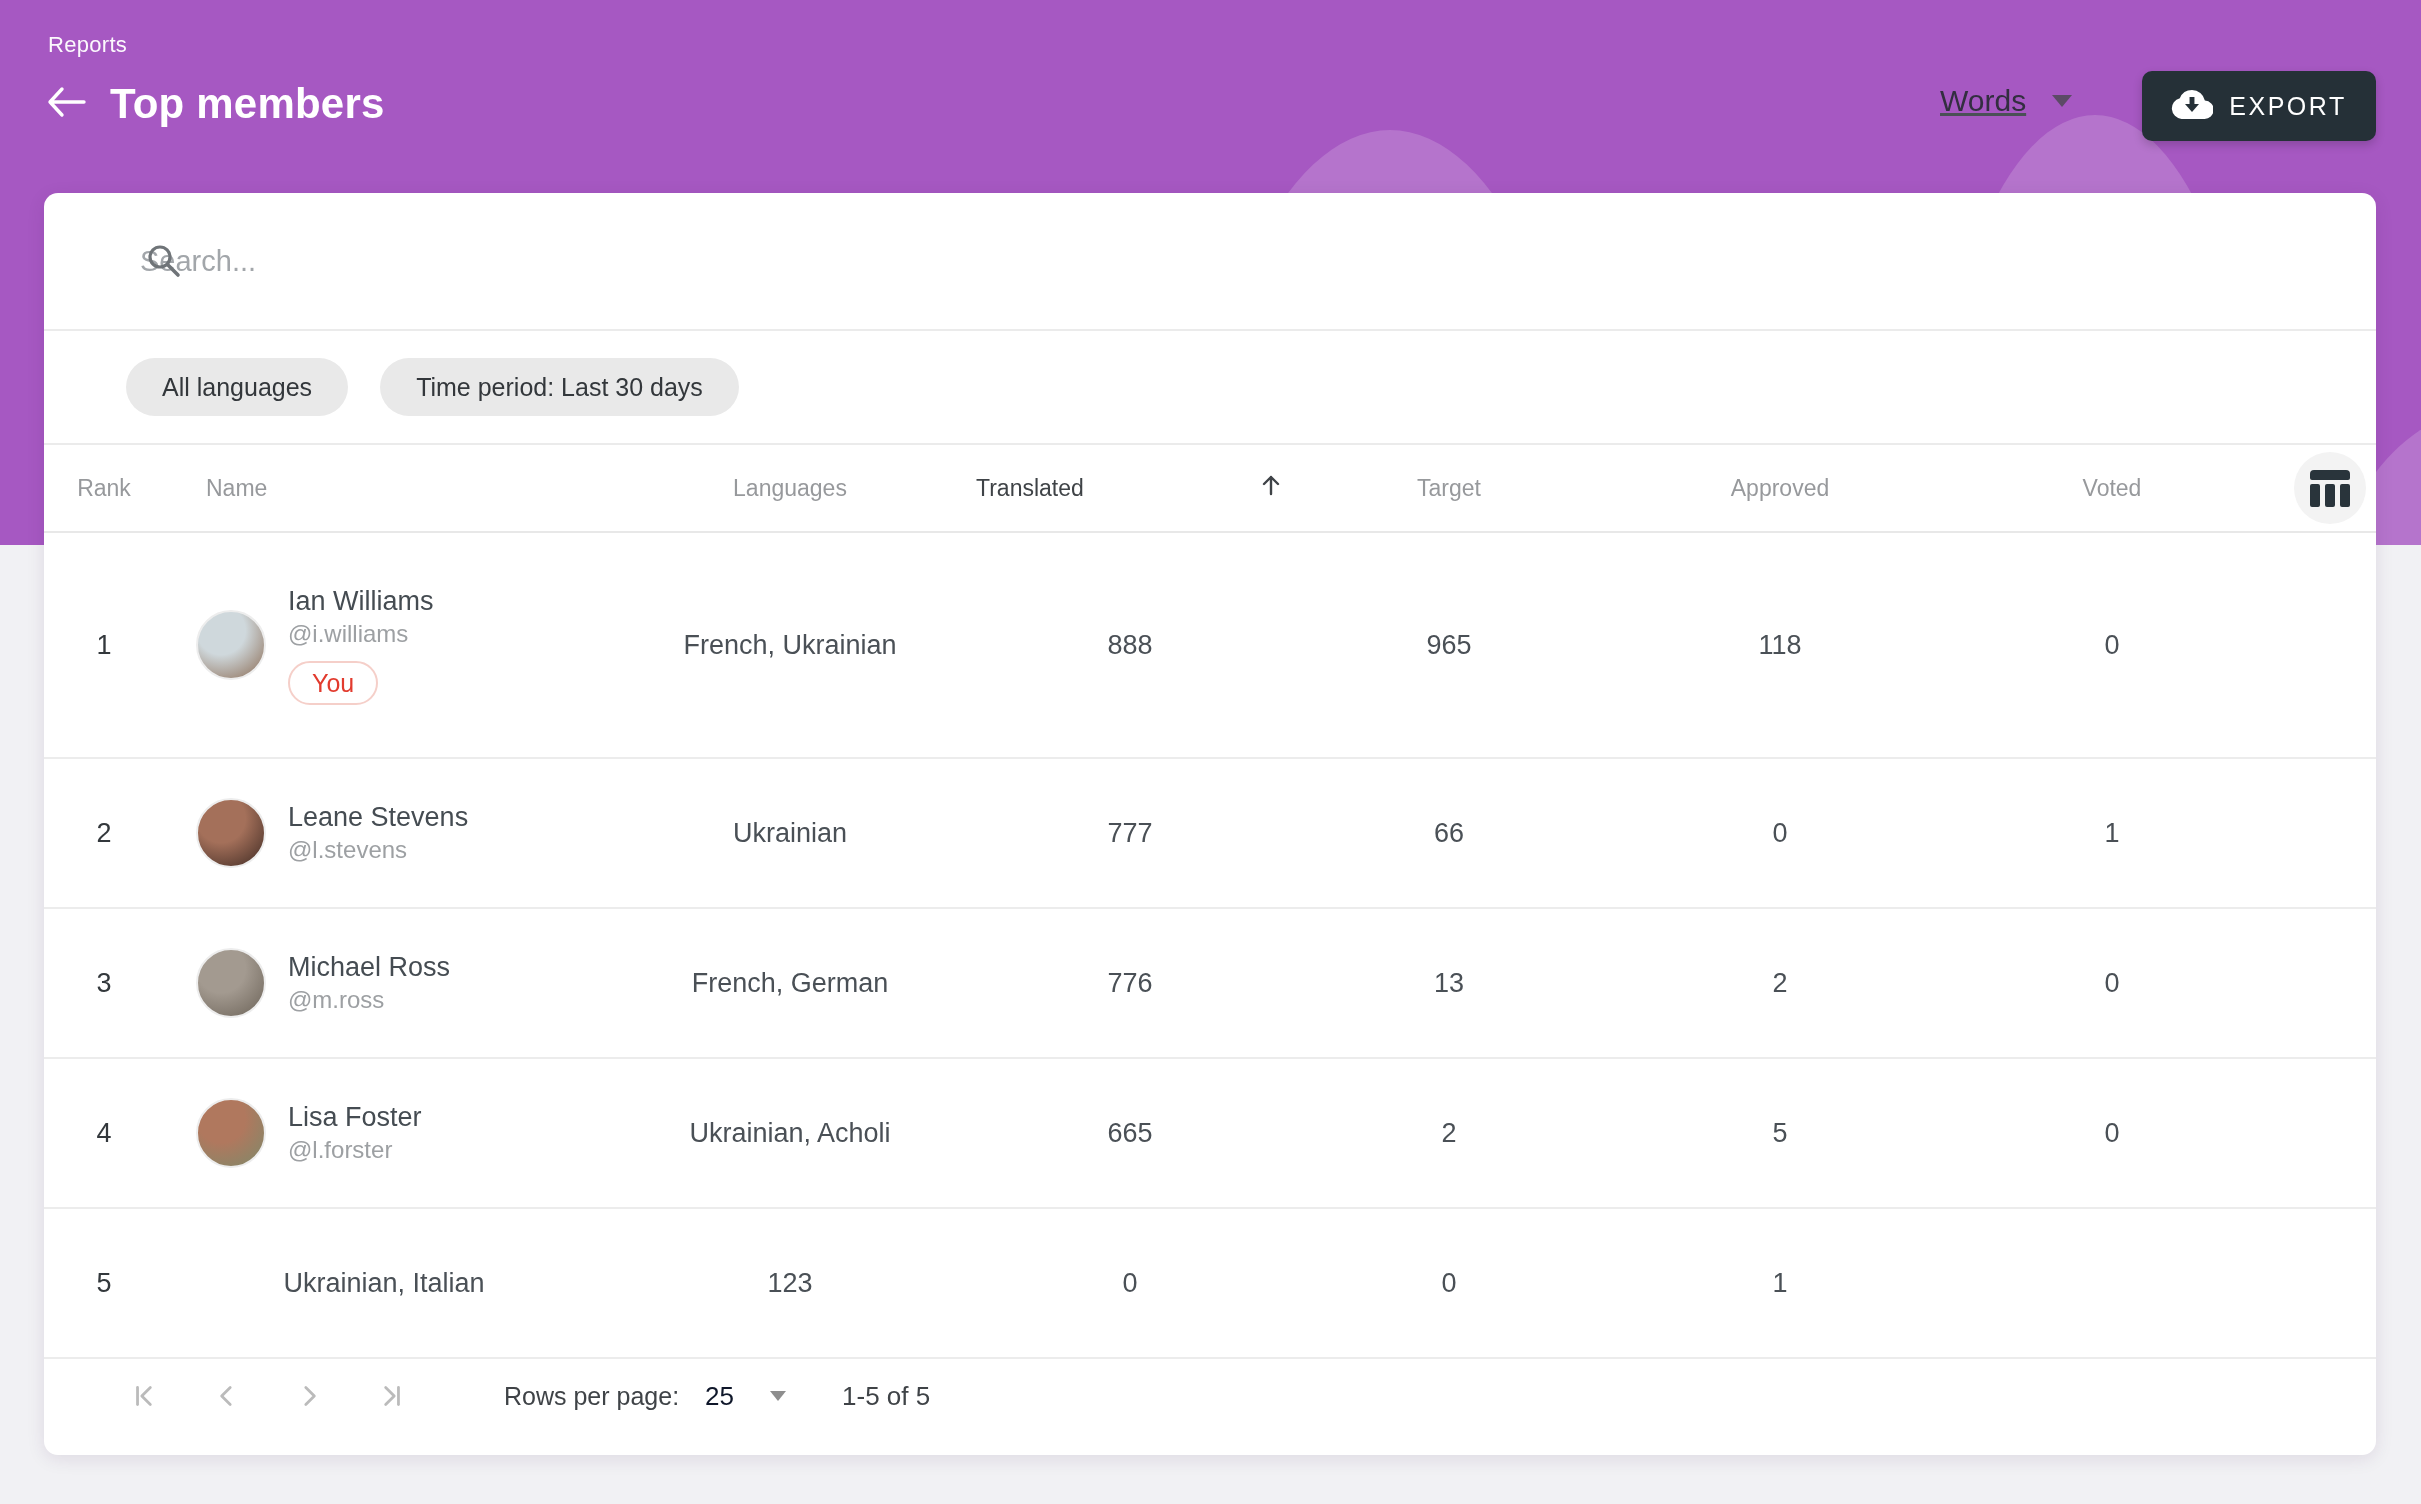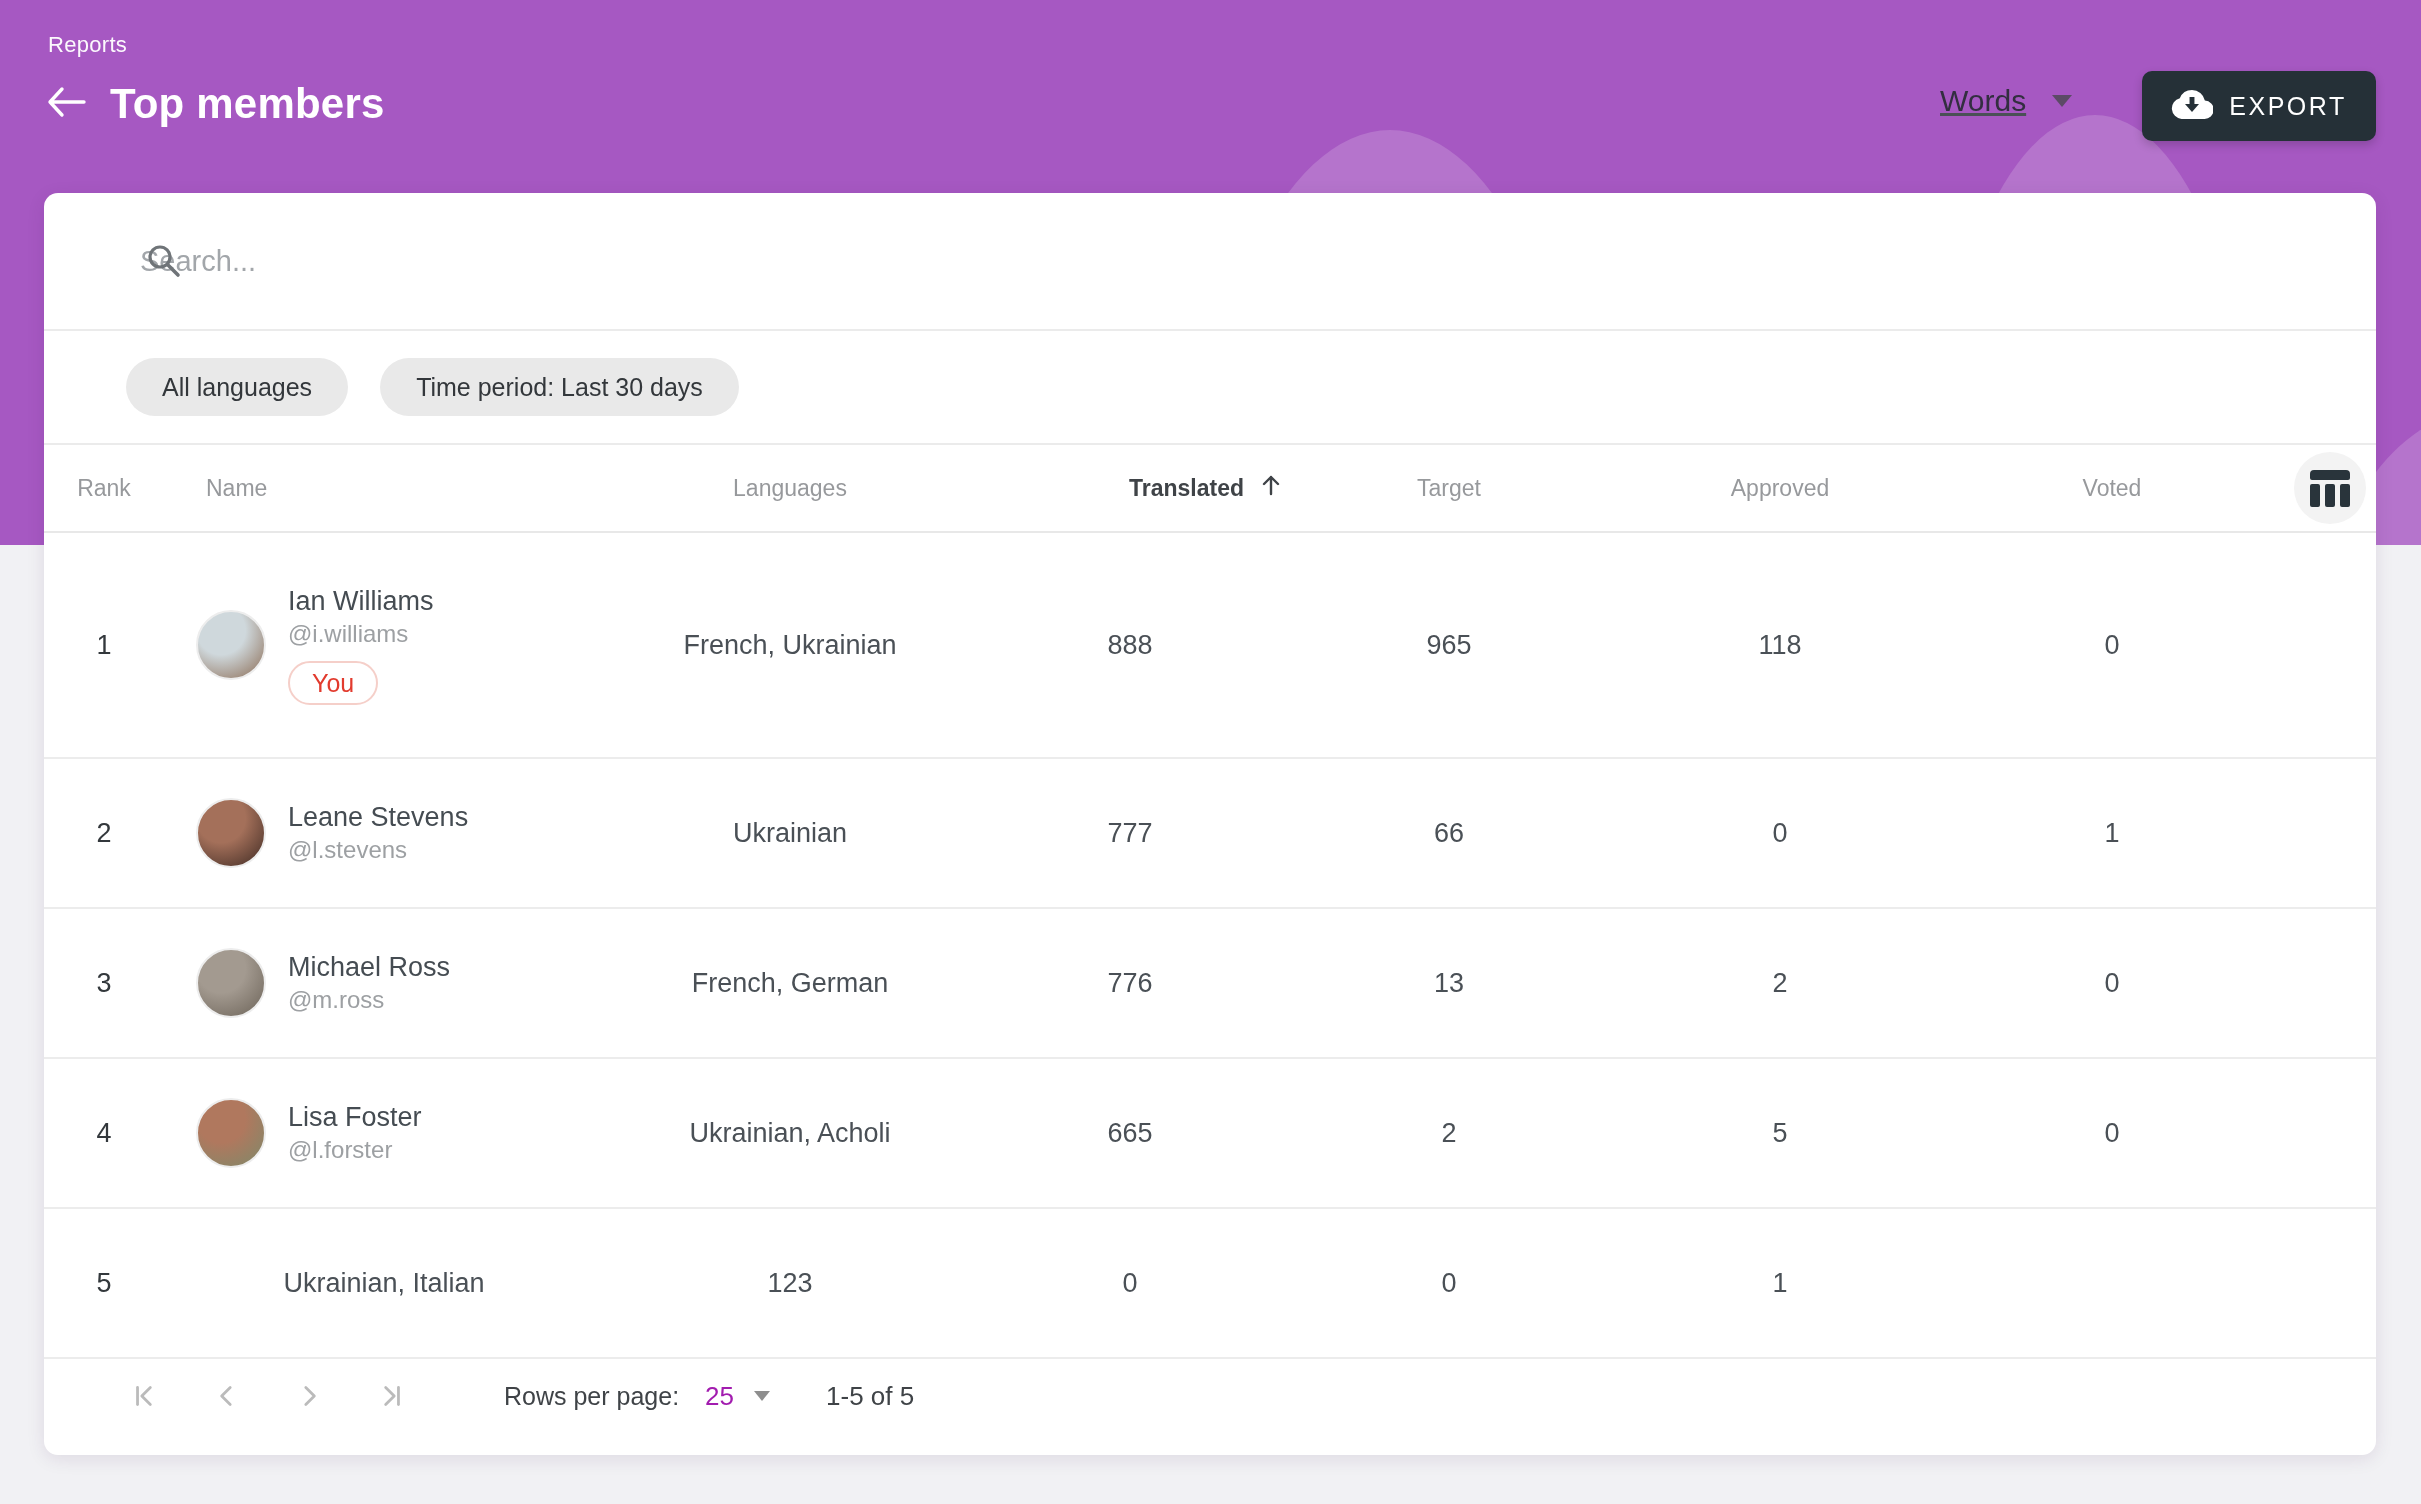--- a/index.html
+++ b/index.html
@@ -82,21 +82,21 @@
 
   
   .tgrid {
     display:grid;
     grid-template-columns:120px 440px 372px 308px 330px 332px 332px 98px;
     align-items:center;
   }
   .thead { height:88px; border-bottom:2px solid #E8E8E8; }
   .th { font-size:23px; color:#97999C; text-align:center; }
   .th.left { text-align:left; padding-left:42px; }
-  .th.sorted { color:#3F4347; font-weight:700; display:flex; align-items:center; justify-content:flex-end; gap:14px; cursor:pointer; }
+  .th.sorted { color:#3F4347; font-weight:400; display:flex; align-items:center; justify-content:space-between; gap:14px; cursor:pointer; }
   .th.clickable { cursor:pointer; }
   .cols-btn {
     width:72px; height:72px; border-radius:50%; background:#F3F3F3;
     display:flex; align-items:center; justify-content:center; cursor:pointer;
     justify-self:end; margin-right:10px;
   }
   .ci { width:40px; }
   .ci-top { height:10px; background:#29343B; border-radius:4px 4px 2px 2px; margin-bottom:4px; }
   .ci-bars { display:flex; gap:5px; justify-content:center; }
   .ci-bars span { width:10px; height:23px; background:#29343B; border-radius:2px; display:block; }
@@ -120,21 +120,21 @@
   }
   .langs, .num { text-align:center; font-size:27px; color:#4A5056; }
 
   
   .pager {
     height:74px; display:flex; align-items:center; padding-left:84px;
   }
   .pg-btn { width:34px; height:34px; display:flex; align-items:center; justify-content:center; cursor:pointer; }
   .pg-btn + .pg-btn { margin-left:48px; }
   .rpp-label { margin-left:96px; font-size:25px; font-weight:500; color:#3F4347; }
-  .rpp-value { margin-left:26px; font-size:26px; color:#a21caf; display:flex; align-items:center; gap:20px; cursor:pointer; }
+  .rpp-value { margin-left:26px; font-size:26px; color:#0f172a; display:flex; align-items:center; gap:36px; cursor:pointer; }
   .caret-sm {
     width:0; height:0; border-left:8px solid transparent; border-right:8px solid transparent;
     border-top:10px solid #8E8E8E;
   }
   .range { margin-left:56px; font-size:26px; color:#3F4347; }
 </style>
 </head>
 <body>
 
 <div class="hero">

